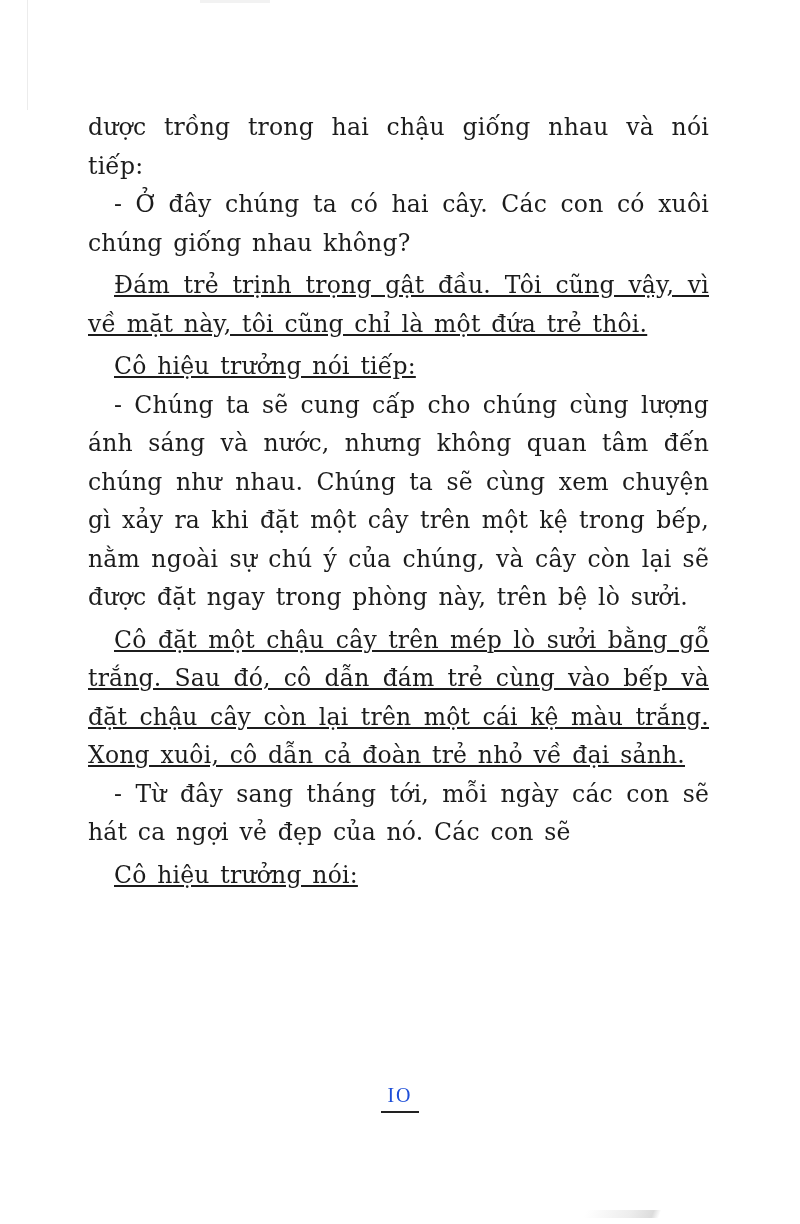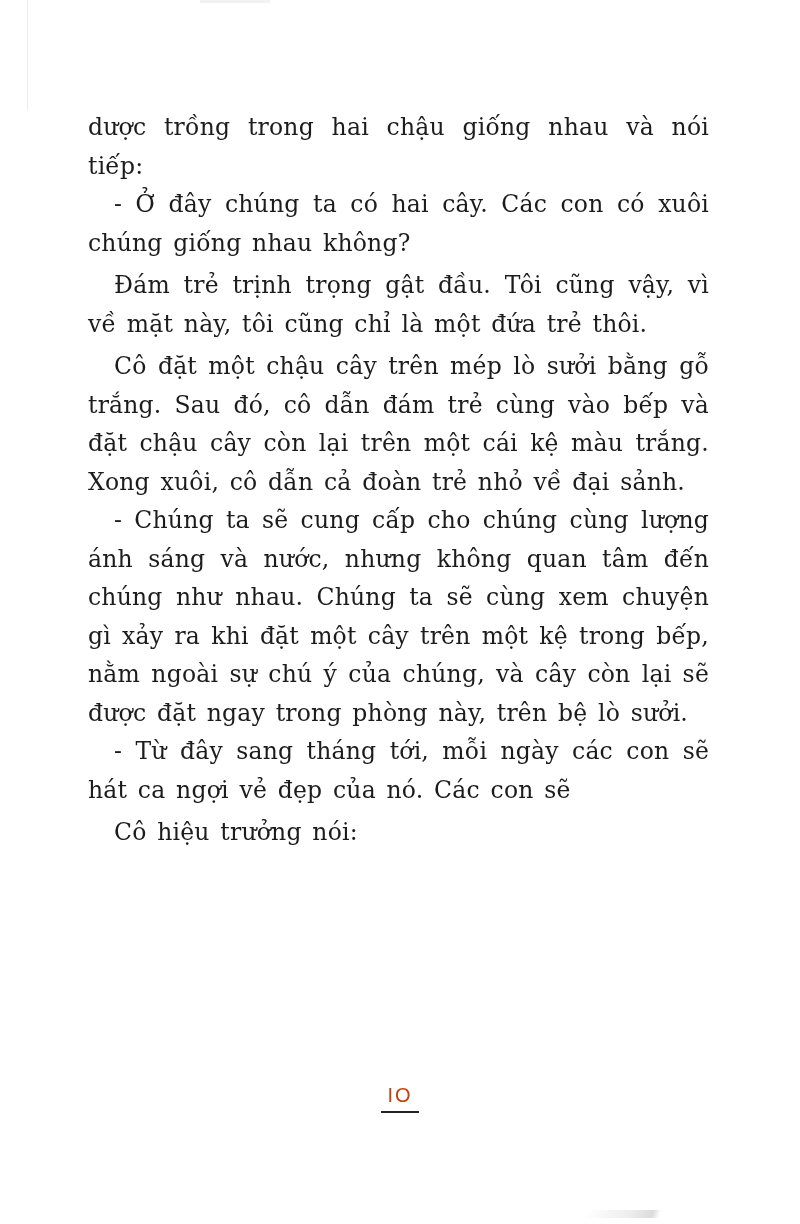--- a/index.html
+++ b/index.html
@@ -43,34 +43,35 @@
       line-height: 38.5px;
       text-align: justify;
       letter-spacing: 0.2px;
       word-spacing: 3px;
     }
     .para.indent {
       text-indent: 26px;
     }
     .para.gap {
       margin-top: 4px;
+      text-decoration: underline;
     }
     .page-number-wrap {
       position: absolute;
       left: 370px;
       top: 1083px;
       width: 60px;
       text-align: center;
     }
     .page-number {
       display: inline-block;
-      font-family: Liberation Sans, sans-serif;
+      font-family: Liberation Serif, serif;
       font-size: 20px;
       letter-spacing: 2px;
-      color: #c2410c;
+      color: #1d4ed8;
       line-height: 24px;
     }
     .page-number-rule {
       width: 38px;
       height: 2px;
       background: #222222;
       margin: 4px auto 0 auto;
     }
     .scan-smudge {
       position: absolute;
@@ -85,22 +86,23 @@
 </head>
 <body>
 
 <div class="scan-edge-left"></div>
 <div class="scan-edge-top"></div>
 
 <div class="page-text">
   <p class="para">dược trồng trong hai chậu giống nhau và nói tiếp:</p>
   <p class="para indent">- Ở đây chúng ta có hai cây. Các con có xuôi chúng giống nhau không?</p>
   <p class="para indent gap">Đám trẻ trịnh trọng gật đầu. Tôi cũng vậy, vì về mặt này, tôi cũng chỉ là một đứa trẻ thôi.</p>
+  <p class="para indent gap">Cô hiệu trưởng nói tiếp:</p>
+  <p class="para indent">- Chúng ta sẽ cung cấp cho chúng cùng lượng ánh sáng và nước, nhưng không quan tâm đến chúng như nhau. Chúng ta sẽ cùng xem chuyện gì xảy ra khi đặt một cây trên một kệ trong bếp, nằm ngoài sự chú ý của chúng, và cây còn lại sẽ được đặt ngay trong phòng này, trên bệ lò sưởi.</p>
   <p class="para indent gap">Cô đặt một chậu cây trên mép lò sưởi bằng gỗ trắng. Sau đó, cô dẫn đám trẻ cùng vào bếp và đặt chậu cây còn lại trên một cái kệ màu trắng. Xong xuôi, cô dẫn cả đoàn trẻ nhỏ về đại sảnh.</p>
-  <p class="para indent">- Chúng ta sẽ cung cấp cho chúng cùng lượng ánh sáng và nước, nhưng không quan tâm đến chúng như nhau. Chúng ta sẽ cùng xem chuyện gì xảy ra khi đặt một cây trên một kệ trong bếp, nằm ngoài sự chú ý của chúng, và cây còn lại sẽ được đặt ngay trong phòng này, trên bệ lò sưởi.</p>
   <p class="para indent">- Từ đây sang tháng tới, mỗi ngày các con sẽ hát ca ngợi vẻ đẹp của nó. Các con sẽ</p>
   <p class="para indent gap">Cô hiệu trưởng nói:</p>
 </div>
 
 <div class="page-number-wrap">
   <span class="page-number">IO</span>
   <div class="page-number-rule"></div>
 </div>
 
 <div class="scan-smudge"></div>

